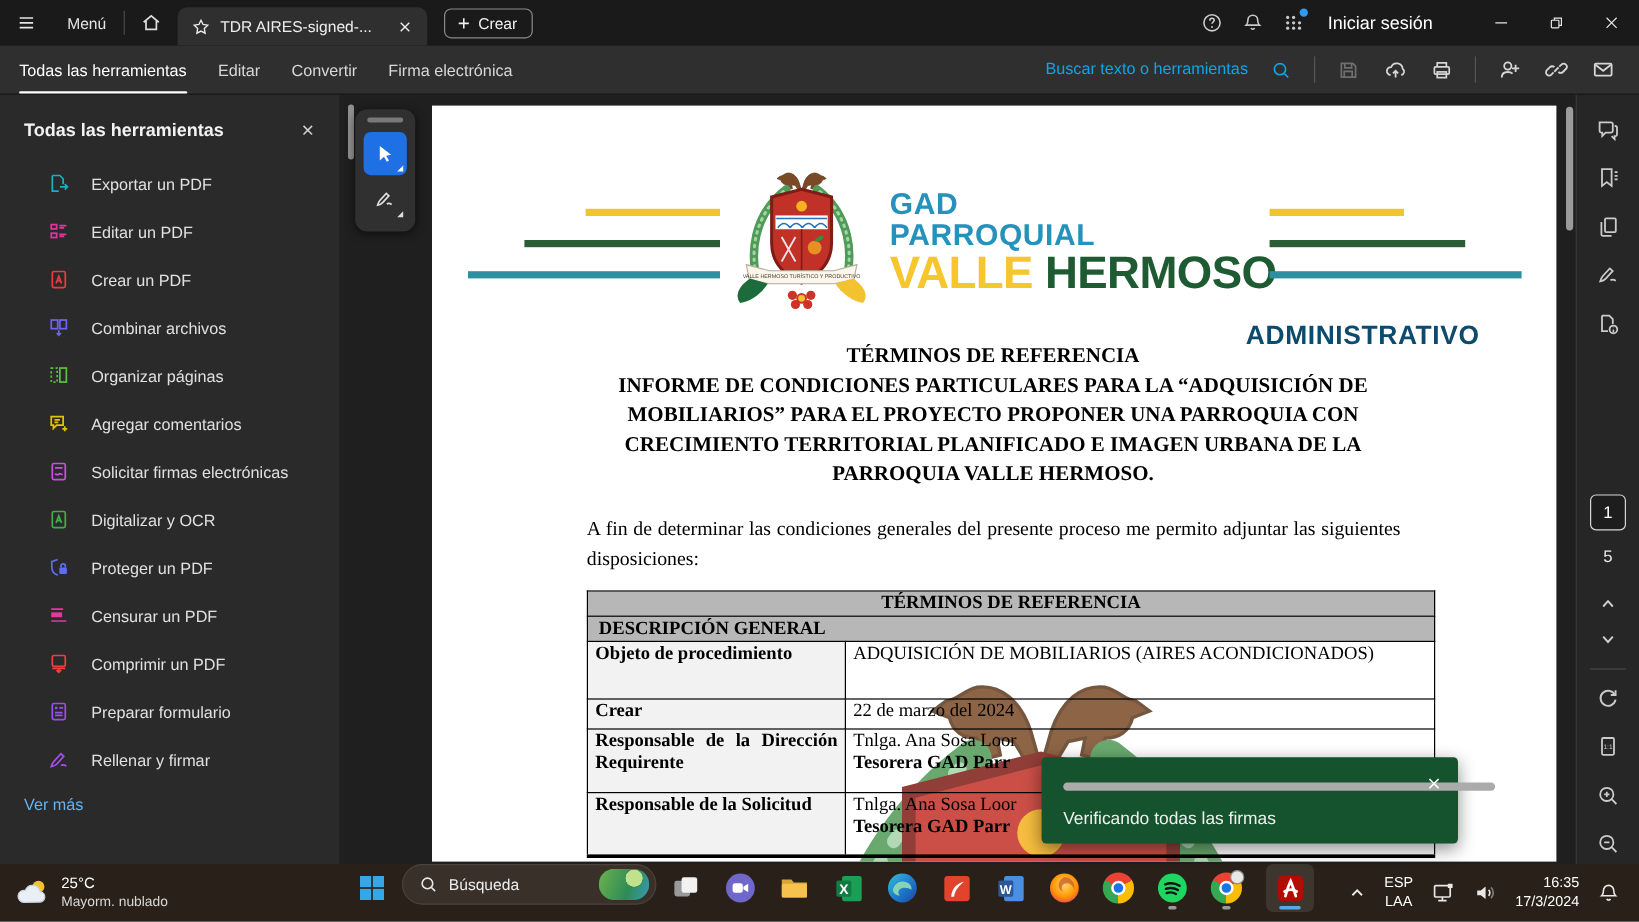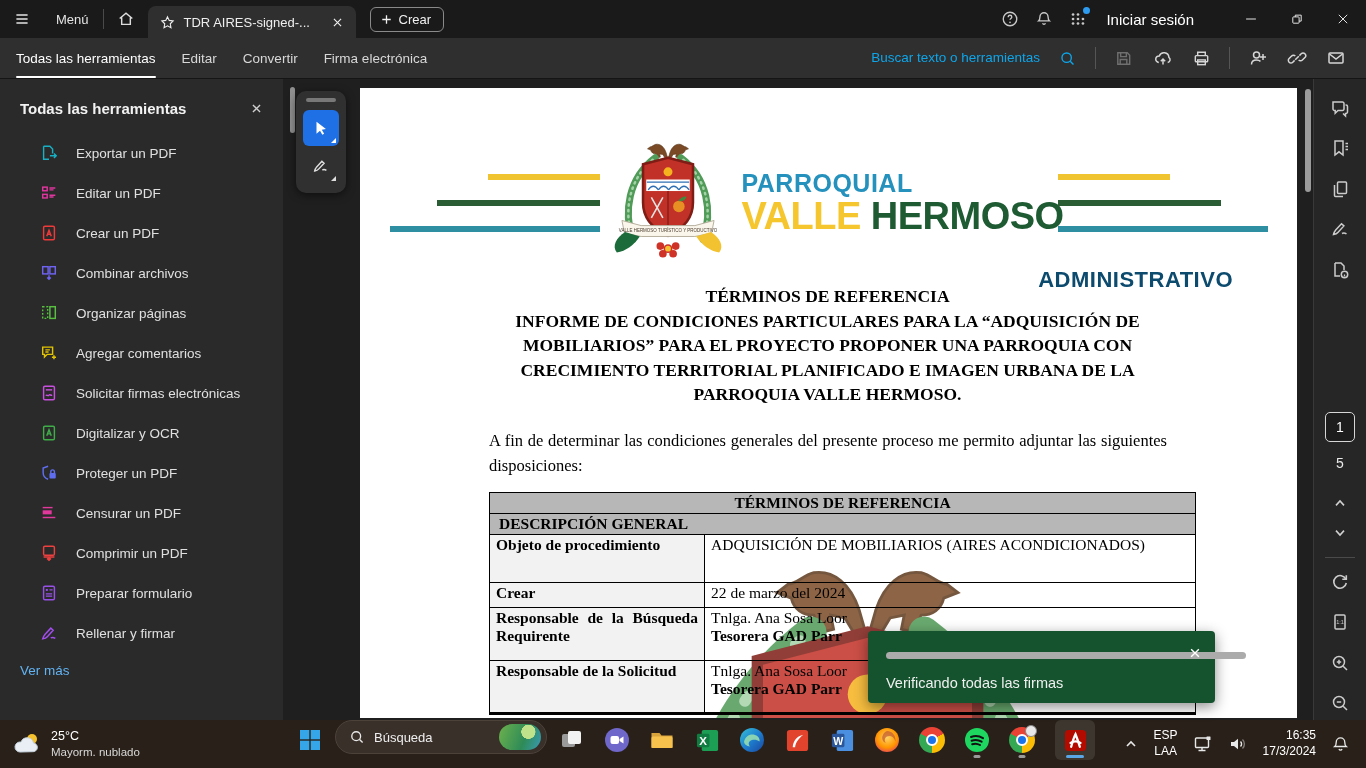--- a/index.html
+++ b/index.html
@@ -457,20 +457,21 @@
       <div class="letterhead">
         <div class="lines left">
           <span class="ln-y"></span>
             <span class="ln-g"></span>
             <span class="ln-t"></span>
         </div>
         <svg class="emblem-sm" viewBox="0 0 200 210">
             <use href="#emblem-sym"></use>
           </svg>
         <div class="logo-text">
+          <div class="logo-gad">GAD</div>
           <div class="logo-parr">PARROQUIAL</div>
           <div class="logo-vh"><span class="logo-valle">VALLE</span> <span class="logo-hermoso">HERMOSO</span></div>
         </div>
         <div class="lines right">
           <span class="ln-y"></span>
             <span class="ln-g"></span>
             <span class="ln-t"></span>
         </div>
       </div>
 
@@ -493,21 +494,21 @@
             </tr>
         <tr class="r-obj">
           <td class="lbl">Objeto de procedimiento</td>
           <td class="val just">ADQUISICIÓN DE MOBILIARIOS (AIRES ACONDICIONADOS)</td>
         </tr>
         <tr class="r-fecha">
           <td class="lbl">Crear</td>
           <td class="val">22 de marzo del 2024</td>
         </tr>
         <tr class="r-resp">
-          <td class="lbl just">Responsable de la Búsqueda Requirente</td>
+          <td class="lbl just">Responsable de la Dirección Requirente</td>
           <td class="val">
             <span style="display:block">Tnlga. Ana Sosa Loor</span>
             <span style="display:block" class="val-b">Tesorera GAD Parr</span>
           </td>
         </tr>
         <tr class="r-resp last">
           <td class="lbl">Responsable de la Solicitud</td>
           <td class="val">
             <span style="display:block">Tnlga. Ana Sosa Loor</span>
             <span style="display:block" class="val-b">Tesorera GAD Parr</span>

